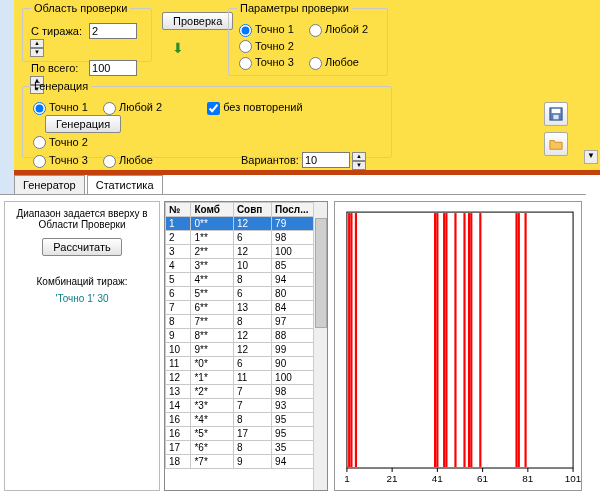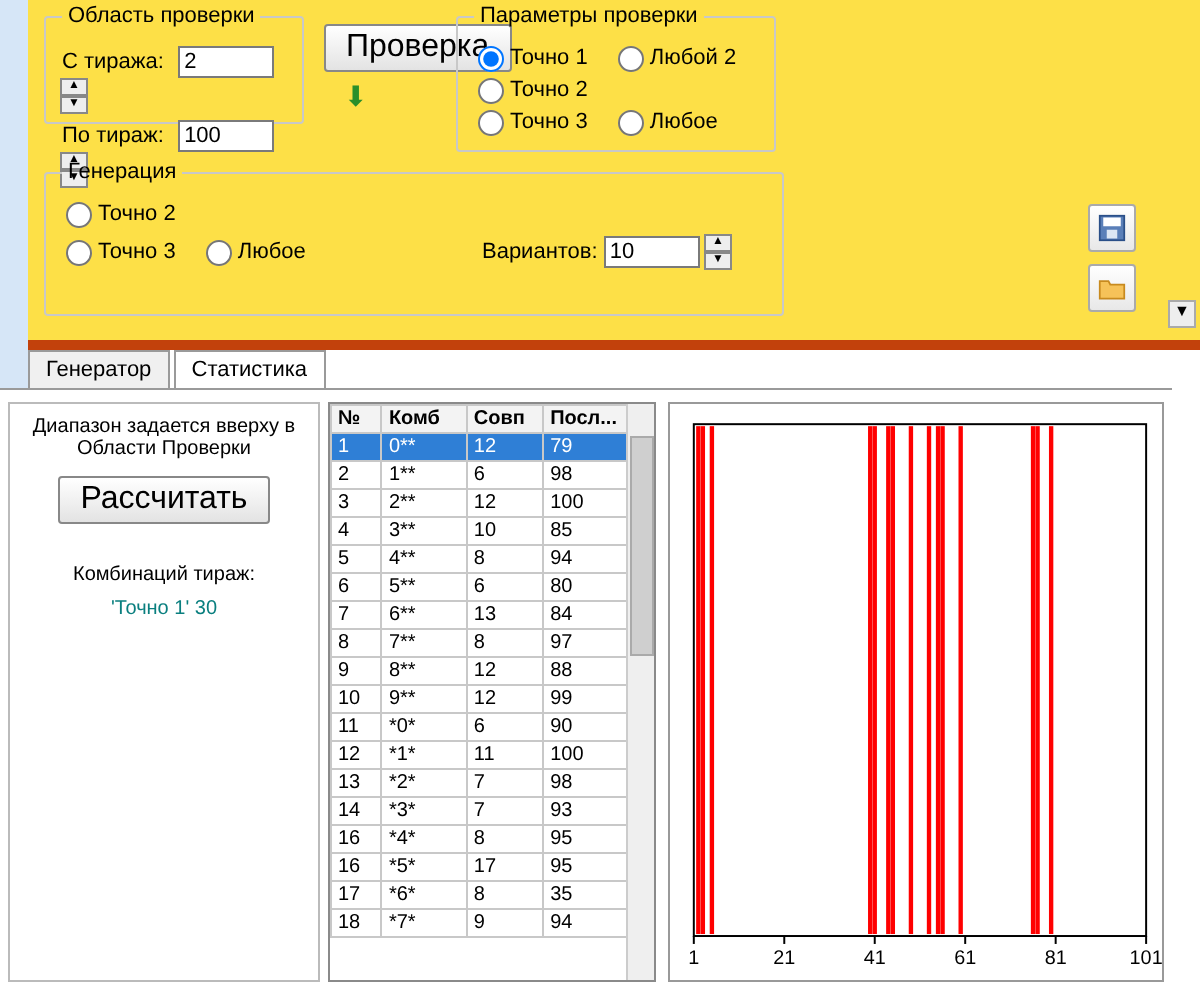--- a/index.html
+++ b/index.html
@@ -61,21 +61,21 @@
     font-size: 6px;
     line-height: 5px;
     padding: 0;
     border: 1px solid #888;
     background: #eee;
   }
   .btn {
     border: 1px solid #888;
     background: linear-gradient(#fff,#e3e3e3);
     padding: 2px 10px;
-    font-size: 16px;
+    font-size: 11px;
     border-radius: 2px;
     cursor: pointer;
   }
   .row { margin: 3px 0; }
   input[type=radio], input[type=checkbox] { vertical-align: middle; margin: 0 3px 0 2px; }
   .radiolbl { margin-right: 10px; }
   .iconbtn {
     width: 24px; height: 24px;
     border: 1px solid #aaa;
     background: linear-gradient(#fff,#e8e8e8);
@@ -203,21 +203,21 @@
     <legend>Область проверки</legend>
     <div class="row">
       <span class="label" style="width:55px;">С тиража:</span>
       <input class="numbox" value="2" style="">
       <span class="spin">
           <button>▲</button>
           <button>▼</button>
         </span>
     </div>
     <div class="row">
-      <span class="label" style="width:55px;">По тираж:</span>
+      <span class="label" style="width:55px;">По всего:</span>
       <input class="numbox" value="100" style="">
       <span class="spin">
           <button>▲</button>
           <button>▼</button>
         </span>
     </div>
   </fieldset>
 
   <button class="btn" style="position:absolute; left:148px; top:12px;">Проверка</button>
   <div style="position:absolute; left:158px; top:40px;" class="dl-arrow">⬇</div>
@@ -232,20 +232,27 @@
       <label class="radiolbl"><input type="radio" name="pc" style=""><span>Точно 2</span></label>
     </div>
     <div class="row">
       <label class="radiolbl"><input type="radio" name="pc" style=""><span>Точно 3</span></label>
       <label class="radiolbl"><input type="radio" name="pc" style=""><span>Любое</span></label>
     </div>
   </fieldset>
 
   <fieldset class="fs" style="left:6px; top:80px; width:370px; height:78px;">
     <legend>Генерация</legend>
+    <div class="row">
+      <label class="radiolbl"><input type="radio" name="gn" checked="" style=""><span>Точно 1</span></label>
+      <label class="radiolbl"><input type="radio" name="gn" style=""><span>Любой 2</span></label>
+      <span style="margin-left:30px;"></span>
+      <label><input type="checkbox" checked="" style=""><span>без повторений</span></label>
+      <button class="btn" style="margin-left:14px;">Генерация</button>
+    </div>
     <div class="row">
       <label class="radiolbl"><input type="radio" name="gn" style=""><span>Точно 2</span></label>
     </div>
     <div class="row">
       <label class="radiolbl"><input type="radio" name="gn" style=""><span>Точно 3</span></label>
       <label class="radiolbl"><input type="radio" name="gn" style=""><span>Любое</span></label>
       <span style="margin-left:50px;padding-left:25px;">Вариантов:</span>
       <input class="numbox" value="10" style="">
       <span class="spin">
           <button>▲</button>

